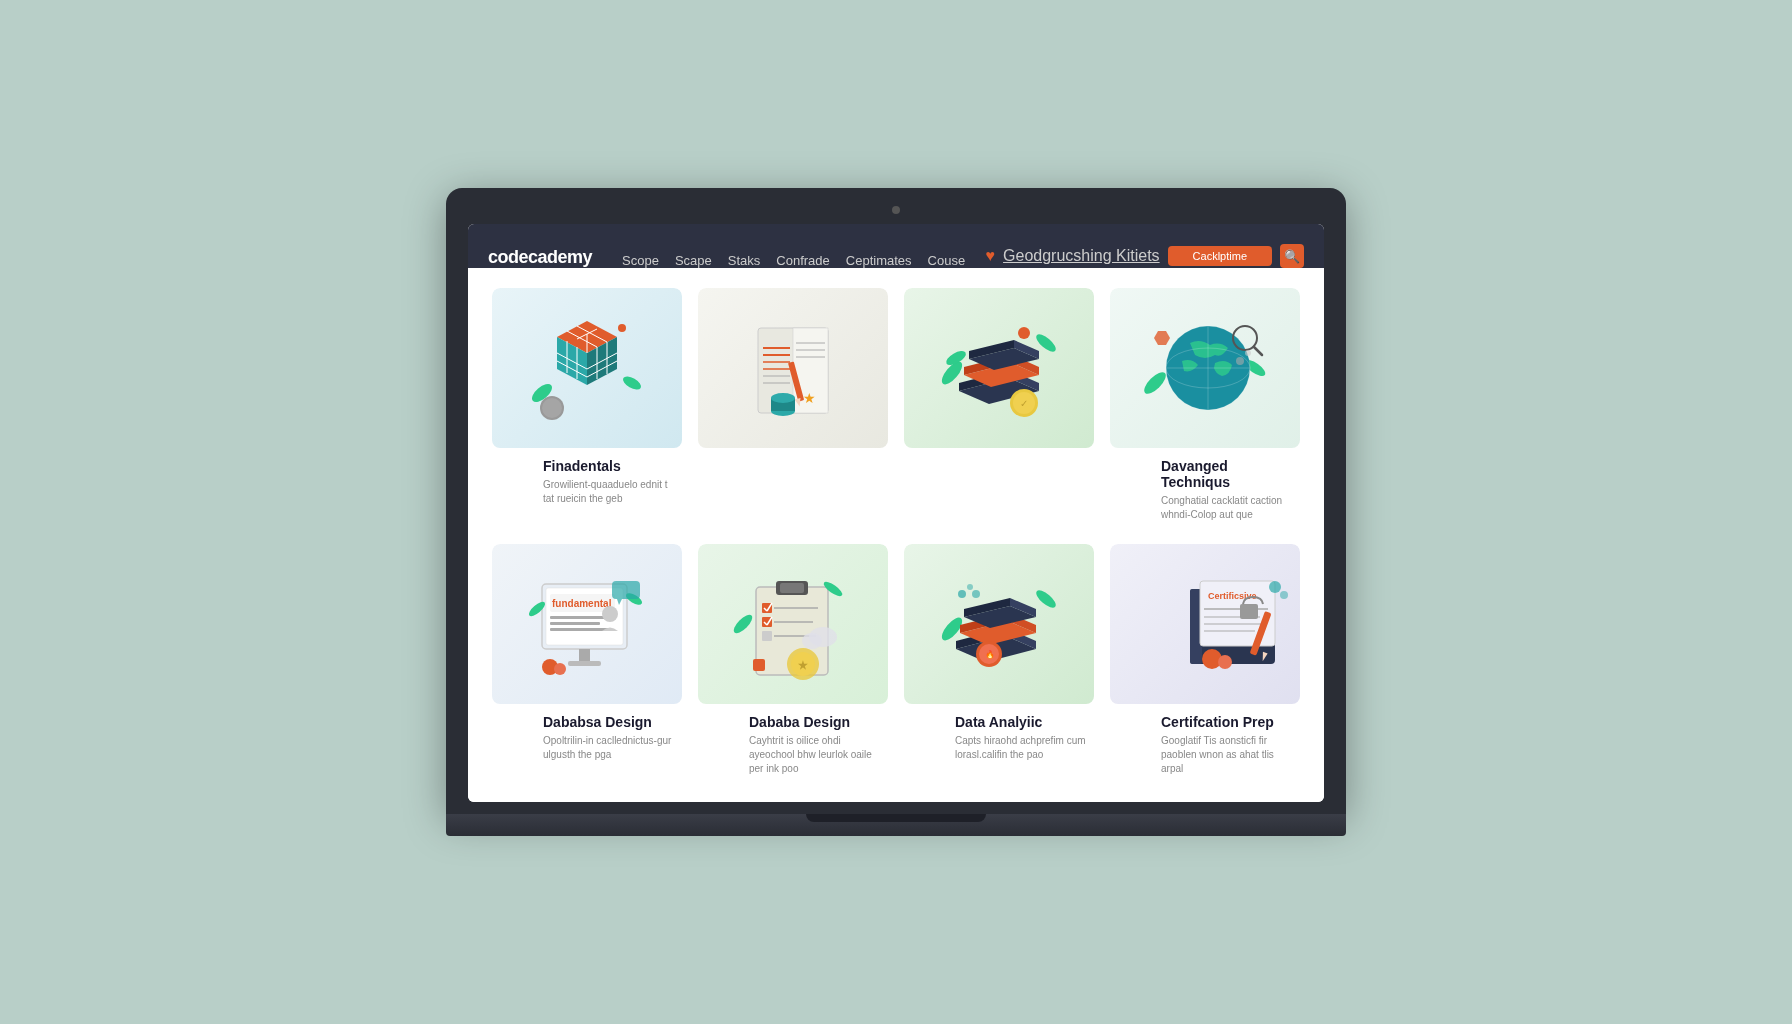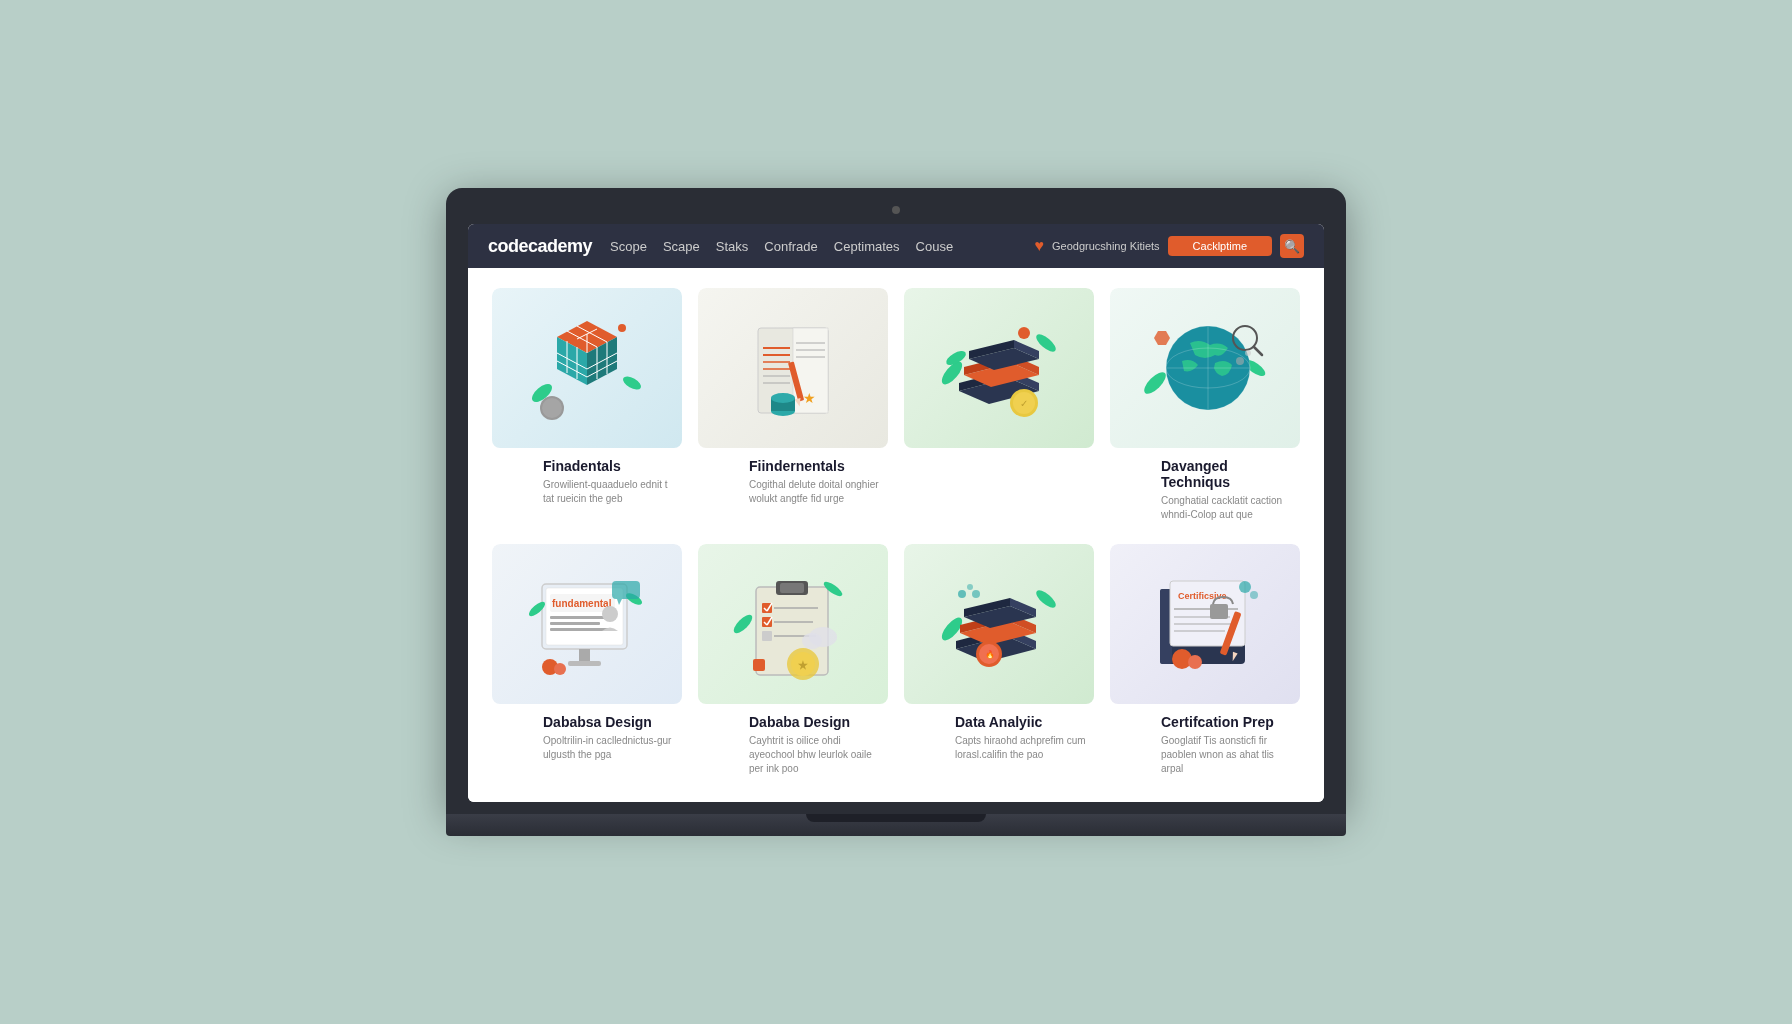--- a/index.html
+++ b/index.html
@@ -53,24 +53,24 @@
       height: 8px;
       background: #1e2028;
       border-radius: 0 0 8px 8px;
       margin: 0 auto;
     }
 
     
     .navbar {
       background: #2d3142;
       display: flex;
-      align-items: center;
+      align-items: flex-end;
       padding: 0 20px;
       height: 44px;
-      gap: 8px;
+      gap: 20px;
     }
 
     .nav-logo {
       color: #fff;
       font-size: 18px;
       font-weight: 700;
       letter-spacing: -0.5px;
       margin-right: 10px;
     }
 
@@ -93,21 +93,22 @@
       gap: 8px;
     }
 
     .nav-heart {
       color: #e05c2c;
       font-size: 16px;
     }
 
     .nav-user-text {
       color: #ccc;
-      font-size: 11px;
+      font-size: 16px;
+      text-decoration: underline;
     }
 
     .nav-catalog-btn {
       background: #e05c2c;
       color: #fff;
       border: none;
       padding: 4px 25px;
       border-radius: 4px;
       font-size: 11px;
       cursor: pointer;
@@ -189,20 +190,21 @@
     }
 
     
     .illus-7 {
       background: linear-gradient(135deg, #e8f5e8 0%, #d0ead0 100%);
     }
 
     
     .illus-8 {
       background: linear-gradient(135deg, #f0f0f8 0%, #e0e0f0 100%);
+      justify-content: flex-end;
     }
 
     .course-info {
       padding: 10px 4px 6px 4px;
       margin-left: 47px;
     }
 
     .course-title {
       font-size: 14px;
       font-weight: 700;
@@ -309,24 +311,20 @@
                 <rect x="60" y="60" width="6" height="40" rx="1" fill="#e05c2c" transform="rotate(-15 60 60)"></rect>
                 <polygon points="57,97 63,97 60,105" fill="#f5d5c0" transform="rotate(-15 60 60)"></polygon>
 
                 <text x="75" y="100" font-size="14" fill="#f0a020">★</text>
 
                 <ellipse cx="55" cy="108" rx="12" ry="5" fill="#2ba8a8"></ellipse>
                 <rect x="43" y="95" width="24" height="13" fill="#1e8888"></rect>
                 <ellipse cx="55" cy="95" rx="12" ry="5" fill="#2eaaaa"></ellipse>
               </svg>
             </div>
-            <div class="course-info">
-              <div class="course-title">Fiindernentals</div>
-              <div class="course-desc">Cogithal delute doital onghier wolukt angtfe fid urge</div>
-            </div>
           </div>
 
           <div class="course-card">
             <div class="course-card-illustration illus-3">
               <svg width="130" height="130" viewBox="0 0 130 130">
 
                 <ellipse cx="18" cy="70" rx="14" ry="6" fill="#2ecc8b" transform="rotate(-50 18 70)"></ellipse>
                 <ellipse cx="22" cy="55" rx="11" ry="5" fill="#2ecc8b" transform="rotate(-30 22 55)"></ellipse>
                 <ellipse cx="112" cy="40" rx="12" ry="5" fill="#2ecc8b" transform="rotate(40 112 40)"></ellipse>
 

